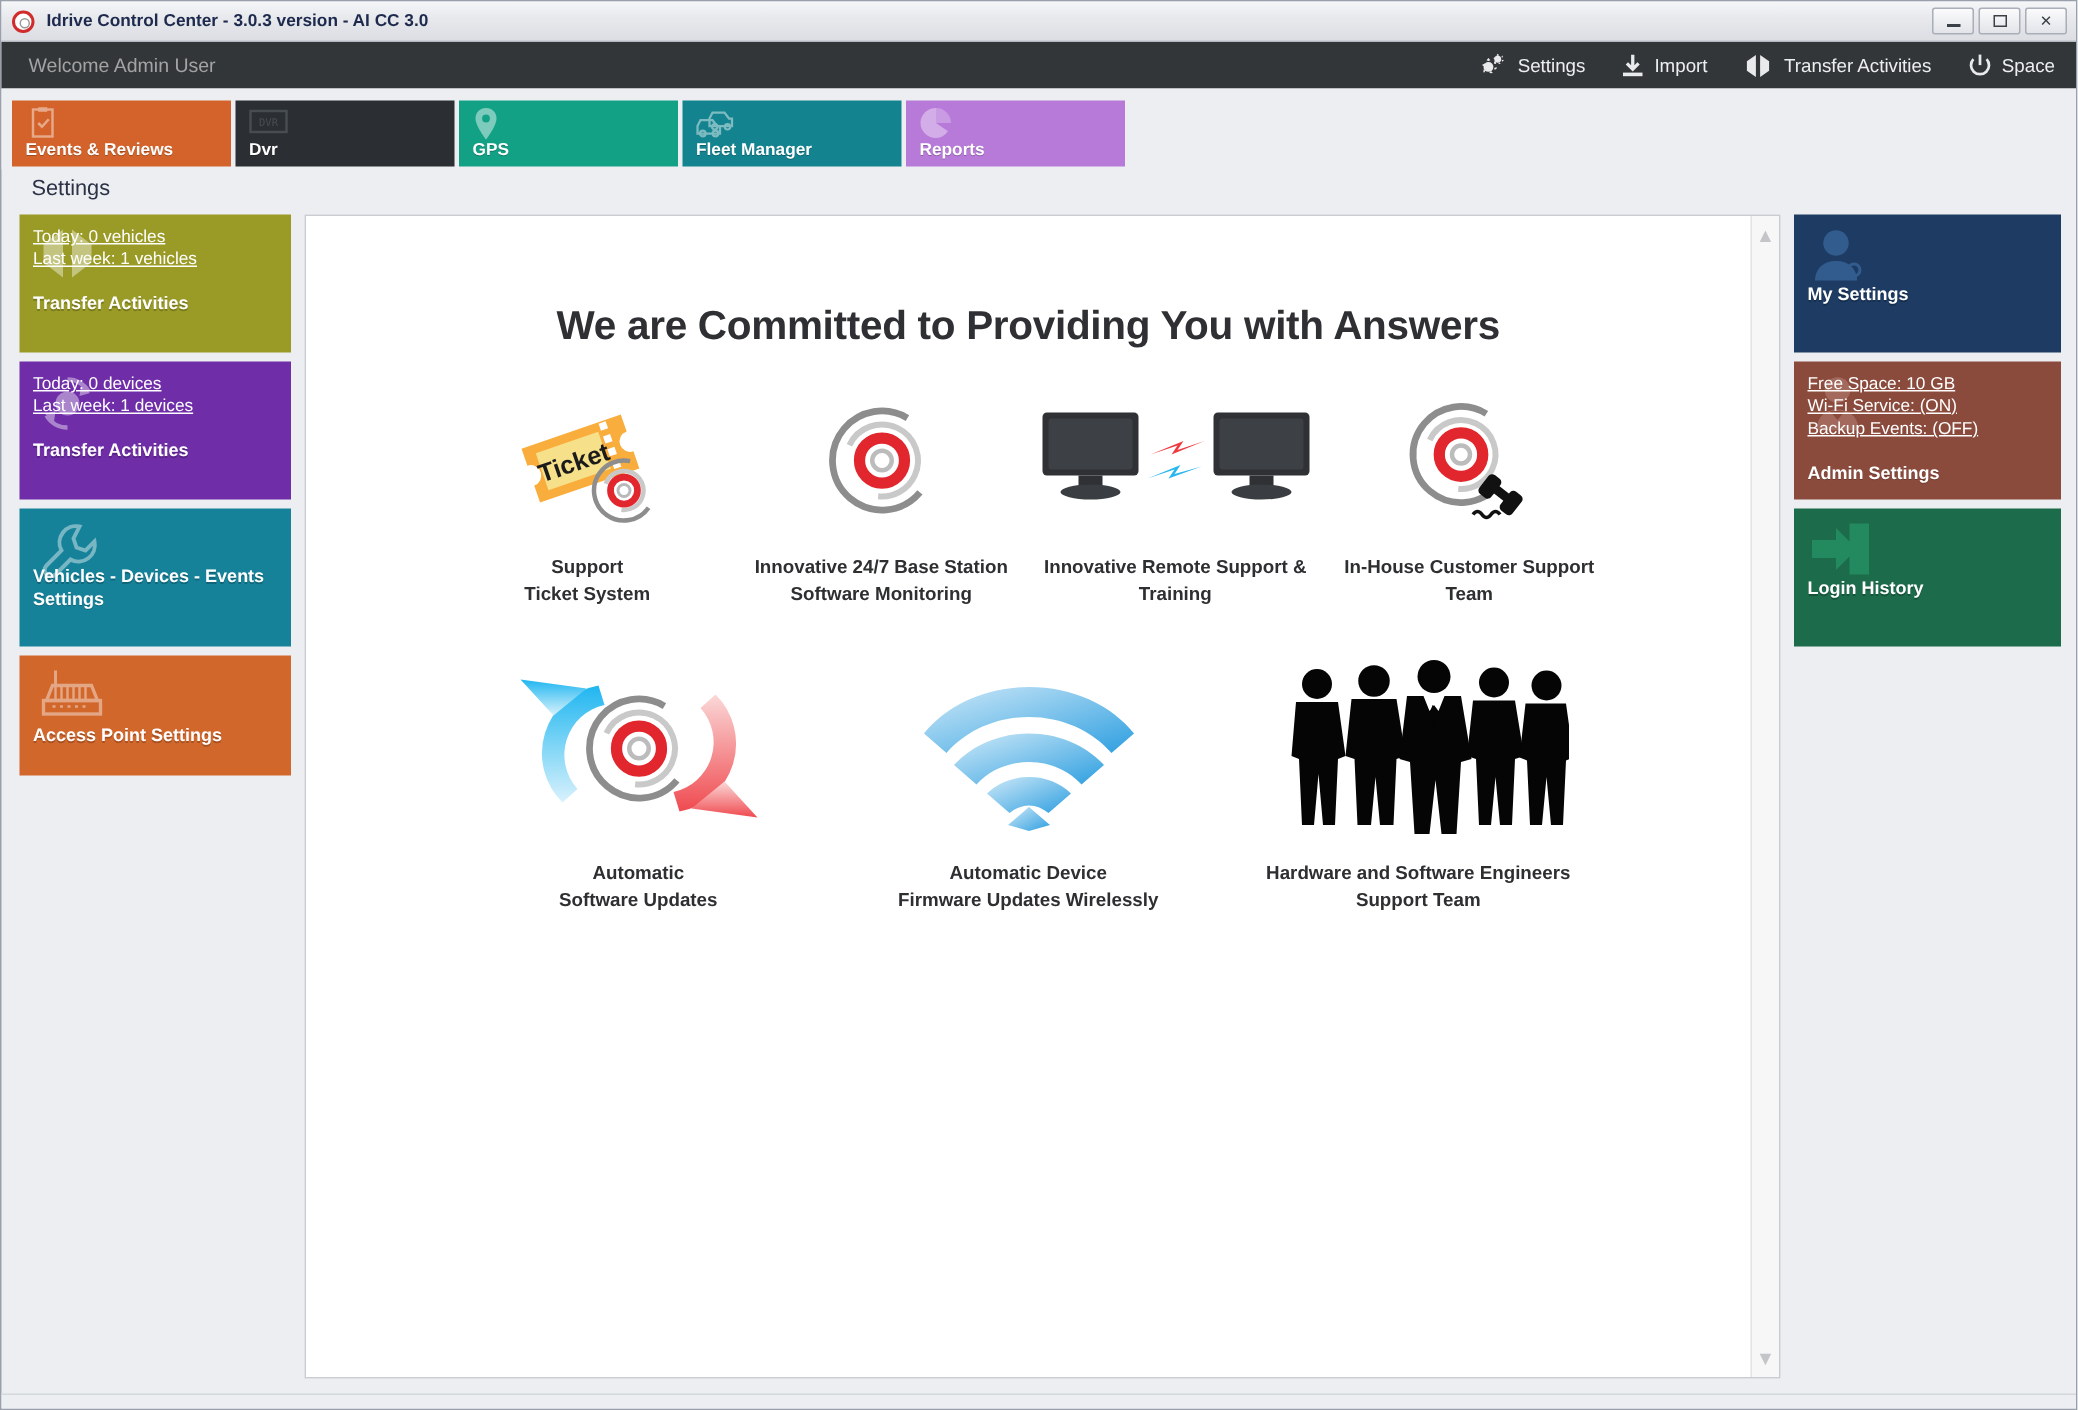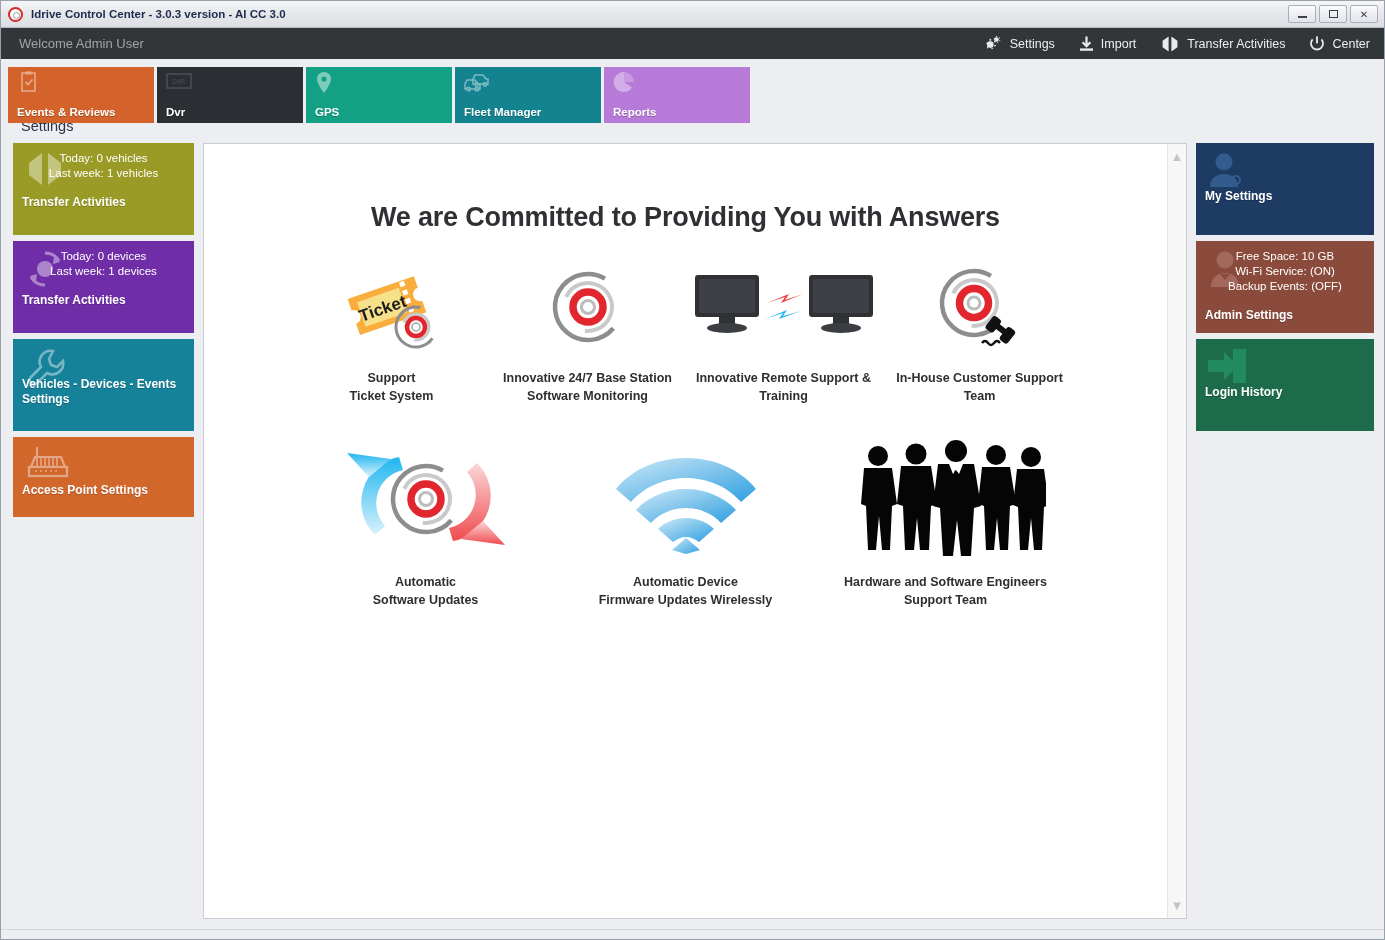--- a/index.html
+++ b/index.html
@@ -66,21 +66,21 @@
   .haction svg { display: block; }
 
   
   .navbar {
     flex: 0 0 54px; height: 54px;
     padding: 8px 0 0 7px;
     display: flex; gap: 3px;
     background: #eceef1;
   }
   .navtile {
-    width: 146px; height: 56px;
+    width: 146px; height: 44px;
     position: relative; cursor: pointer;
     color: #fff; overflow: hidden;
   }
   .navtile .nt-icon { position: absolute; left: 9px; top: 4px; opacity: .45; }
   .navtile .nt-label {
     position: absolute; left: 9px; bottom: 5px;
     font-size: 11.5px; font-weight: bold;
     text-shadow: 0 1px 0 rgba(0,0,0,.25);
   }
 
@@ -102,22 +102,22 @@
   .col-left  { width: 181px; flex: 0 0 181px; display: flex; flex-direction: column; gap: 6px; }
   .col-right { width: 178px; flex: 0 0 178px; display: flex; flex-direction: column; gap: 6px; }
   .col-main  { flex: 1 1 auto; display: flex; min-width: 0; }
 
   .stile {
     position: relative; color: #fff;
     padding: 8px 9px 7px 9px;
     cursor: pointer; overflow: hidden;
   }
   .stile .st-stats {
-    text-align: center; font-size: 11.5px; line-height: 15px;
-    color: #fff; position: relative; z-index: 2;
+    text-align: left; font-size: 11.5px; line-height: 15px;
+    color: #fff; position: relative; z-index: 2; text-decoration: underline;
   }
   .stile .st-label {
     font-size: 12px; font-weight: bold;
     margin-top: 14px; position: relative; z-index: 2;
     text-shadow: 0 1px 0 rgba(0,0,0,.22);
     line-height: 15px;
   }
   .stile .st-icon {
     position: absolute; left: 10px; top: 8px; opacity: .42; z-index: 1;
   }
@@ -237,21 +237,21 @@
         <span>Transfer Activities</span>
       </div>
 
       <div class="haction">
         <span>
           <svg width="16" height="16" viewBox="0 0 16 16">
             <path d="M3.6 3.4a6 6 0 1 0 8.8 0" stroke="#e9eaec" stroke-width="1.8" fill="none"></path>
             <rect x="7.1" y="0.4" width="1.8" height="7" fill="#e9eaec"></rect>
           </svg>
         </span>
-        <span>Center</span>
+        <span>Space</span>
       </div>
 
     </div>
   </div>
 
   <div class="navbar">
 
 
     <div class="navtile" style="background:#d3632a">
       <span class="nt-icon">

